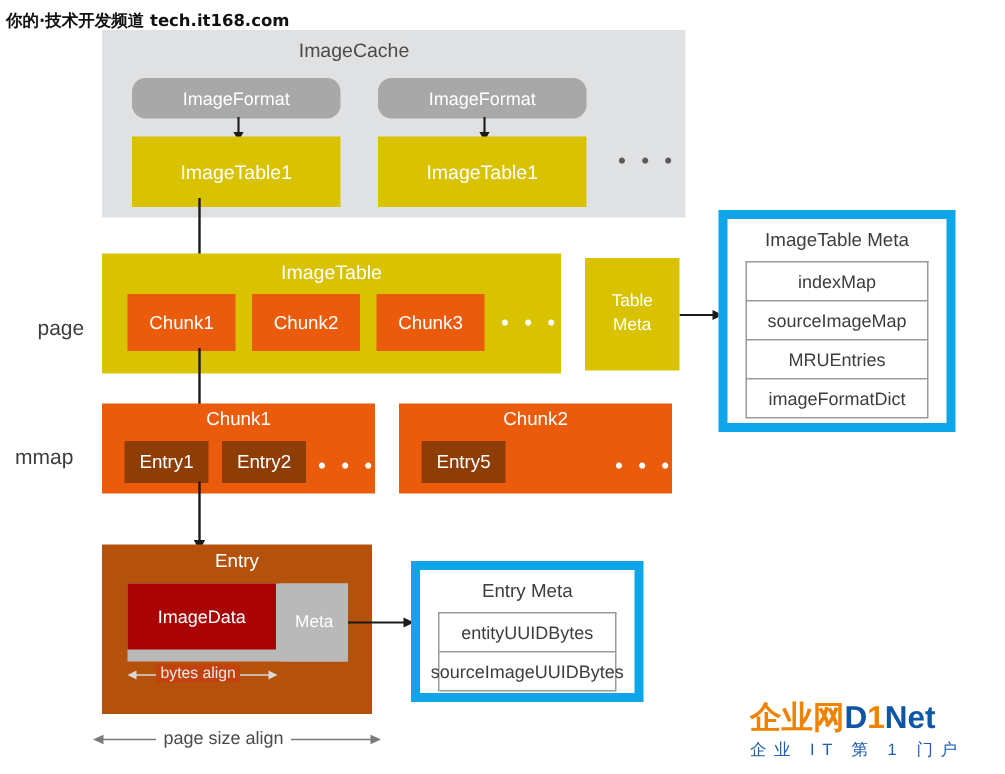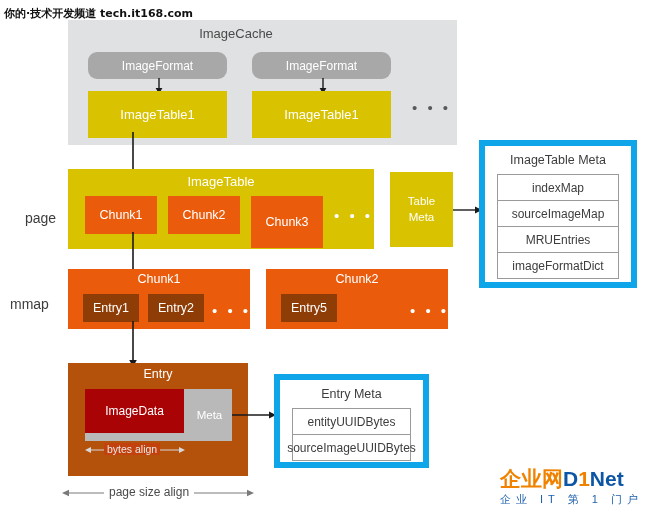--- a/index.html
+++ b/index.html
@@ -193,21 +193,21 @@
   <div class="abs box-yellow" style="left:68px;top:169px;width:306px;height:80px;"></div>
 
   <div class="abs title-center t-white" style="left:68px;top:174px;width:306px;">ImageTable</div>
 
   <div class="abs chip-orange" style="left:85px;top:196px;width:72px;height:38px;">
     <span>Chunk1</span>
   </div>
   <div class="abs chip-orange" style="left:168px;top:196px;width:72px;height:38px;">
     <span>Chunk2</span>
   </div>
-  <div class="abs chip-orange" style="left:251px;top:196px;width:72px;height:52px;">
+  <div class="abs chip-orange" style="left:251px;top:196px;width:72px;height:38px;">
     <span>Chunk3</span>
   </div>
   <div class="abs dots-white" style="left:334px;top:208px;">• • •</div>
 
   <div class="abs box-yellow" style="left:390px;top:172px;width:63px;height:75px;border-radius:0;
               display:flex;flex-direction:column;align-items:center;justify-content:center;font-size:11.5px;line-height:1.35;">
     <span>Table</span>
     <span>Meta</span>
   </div>
 

